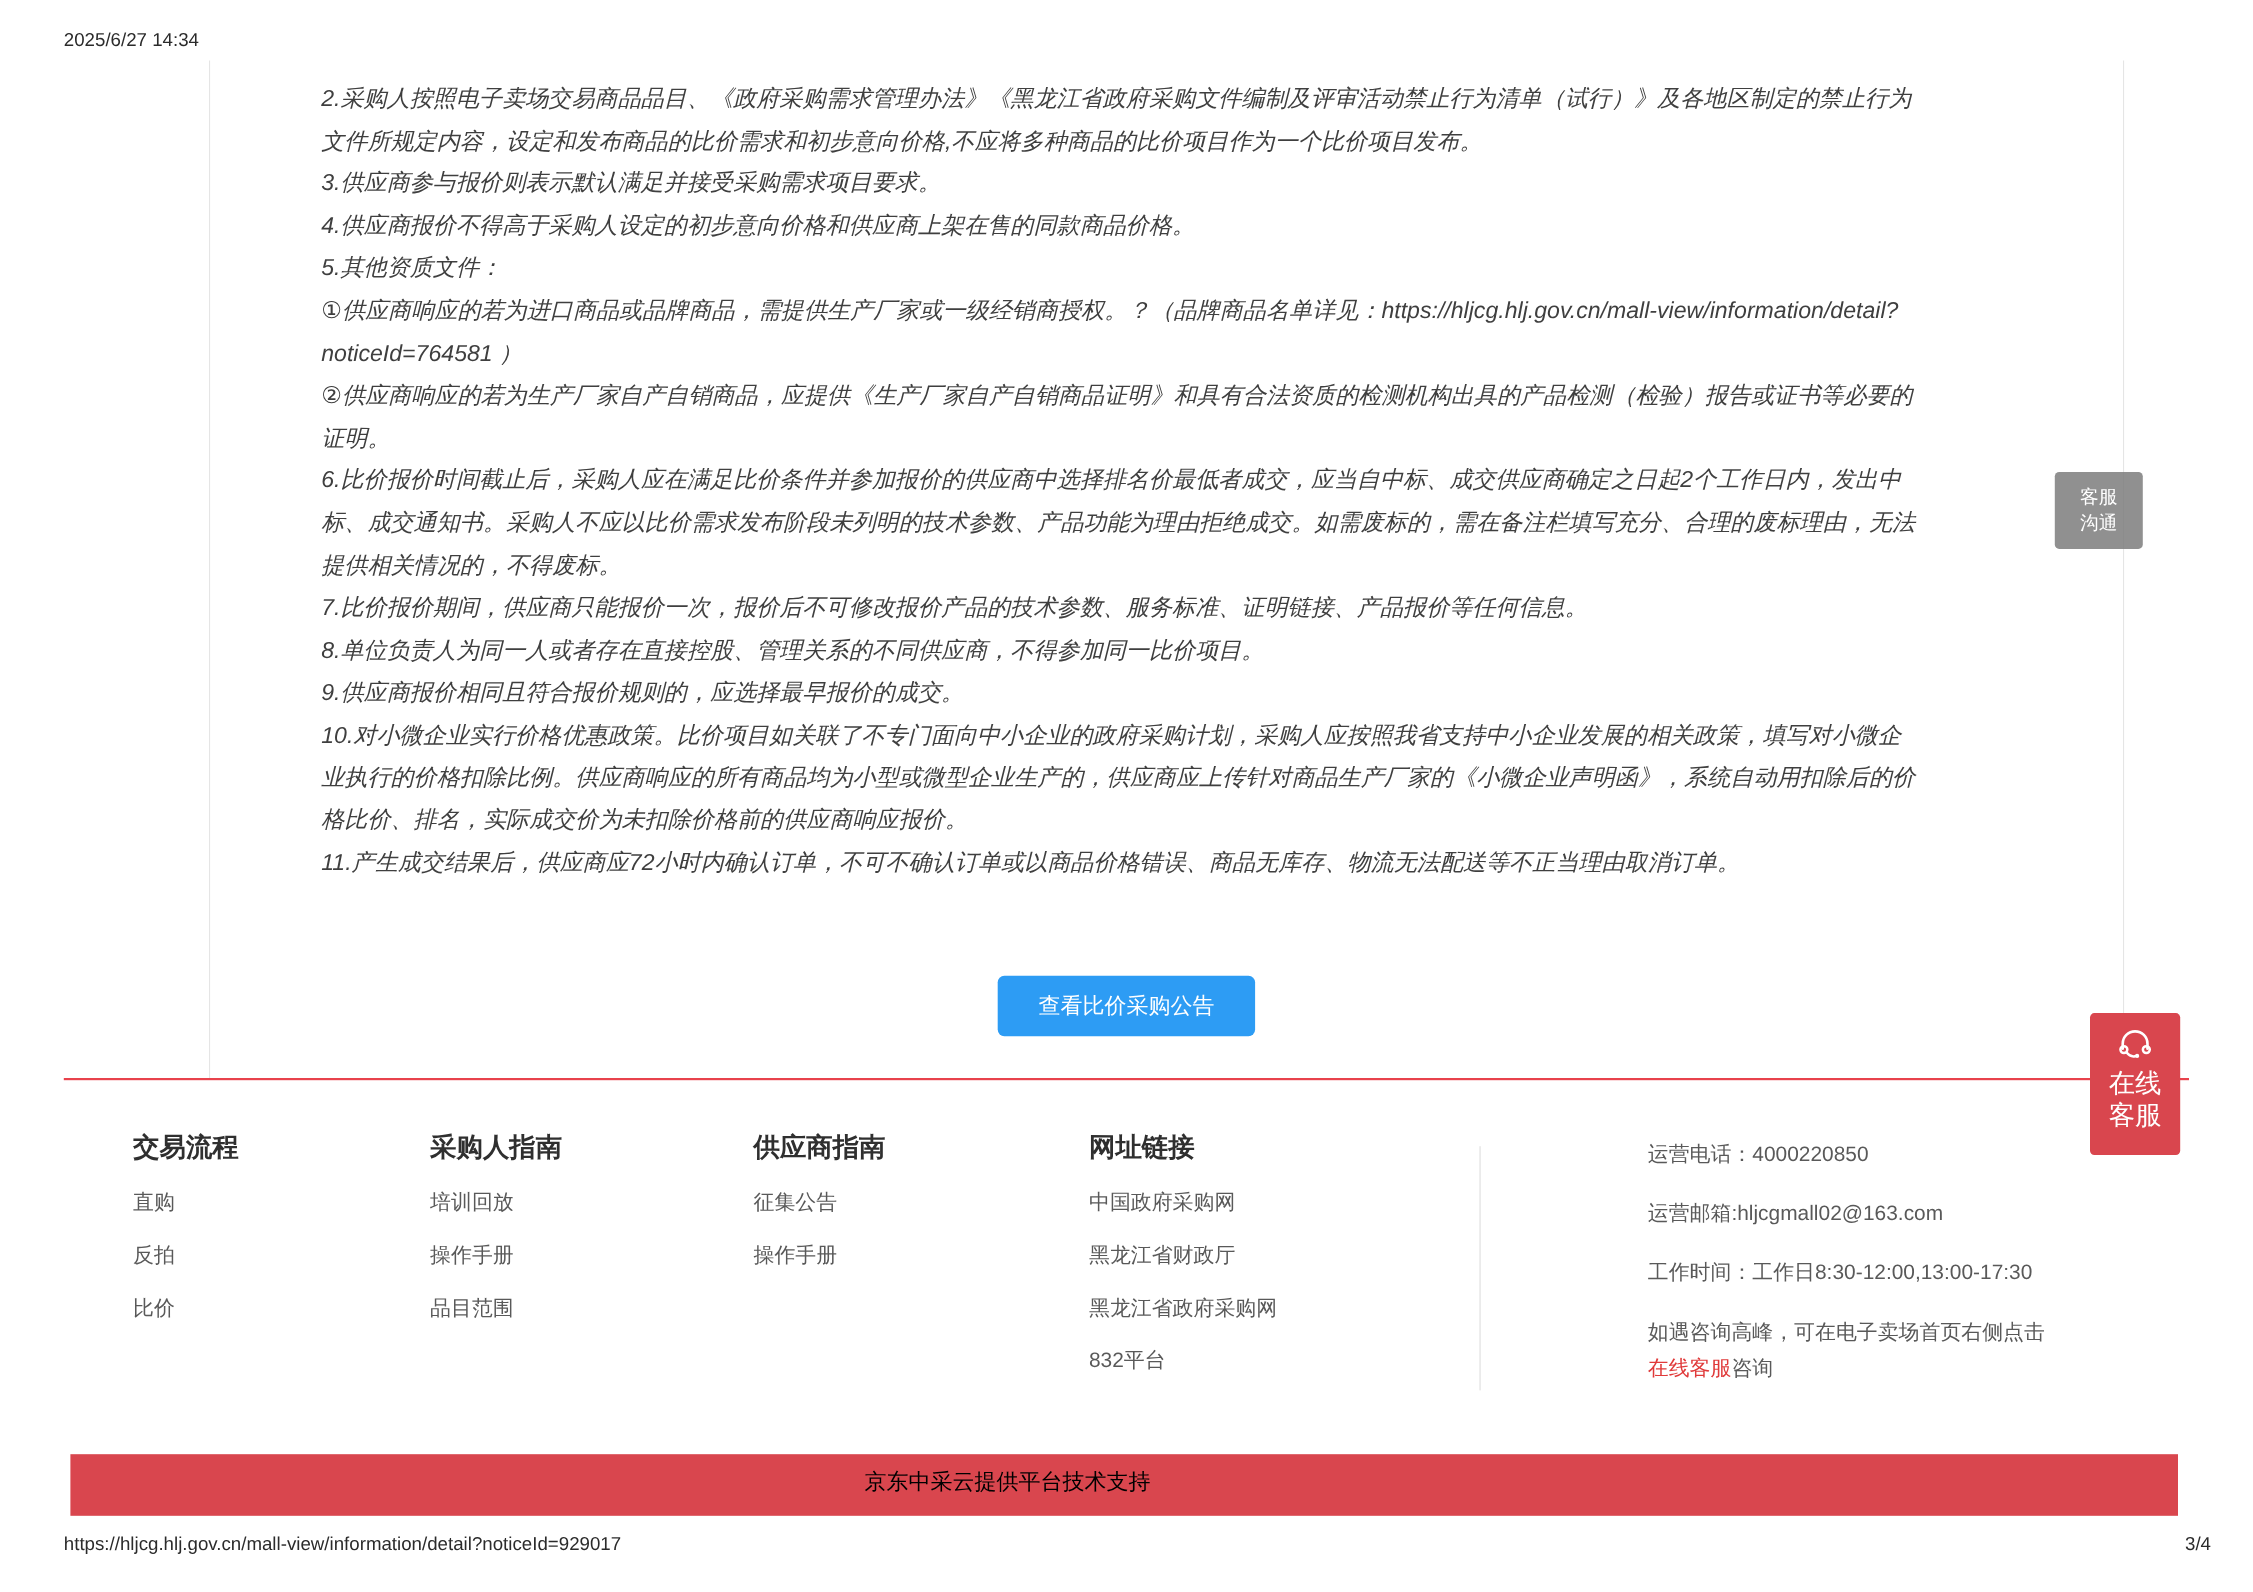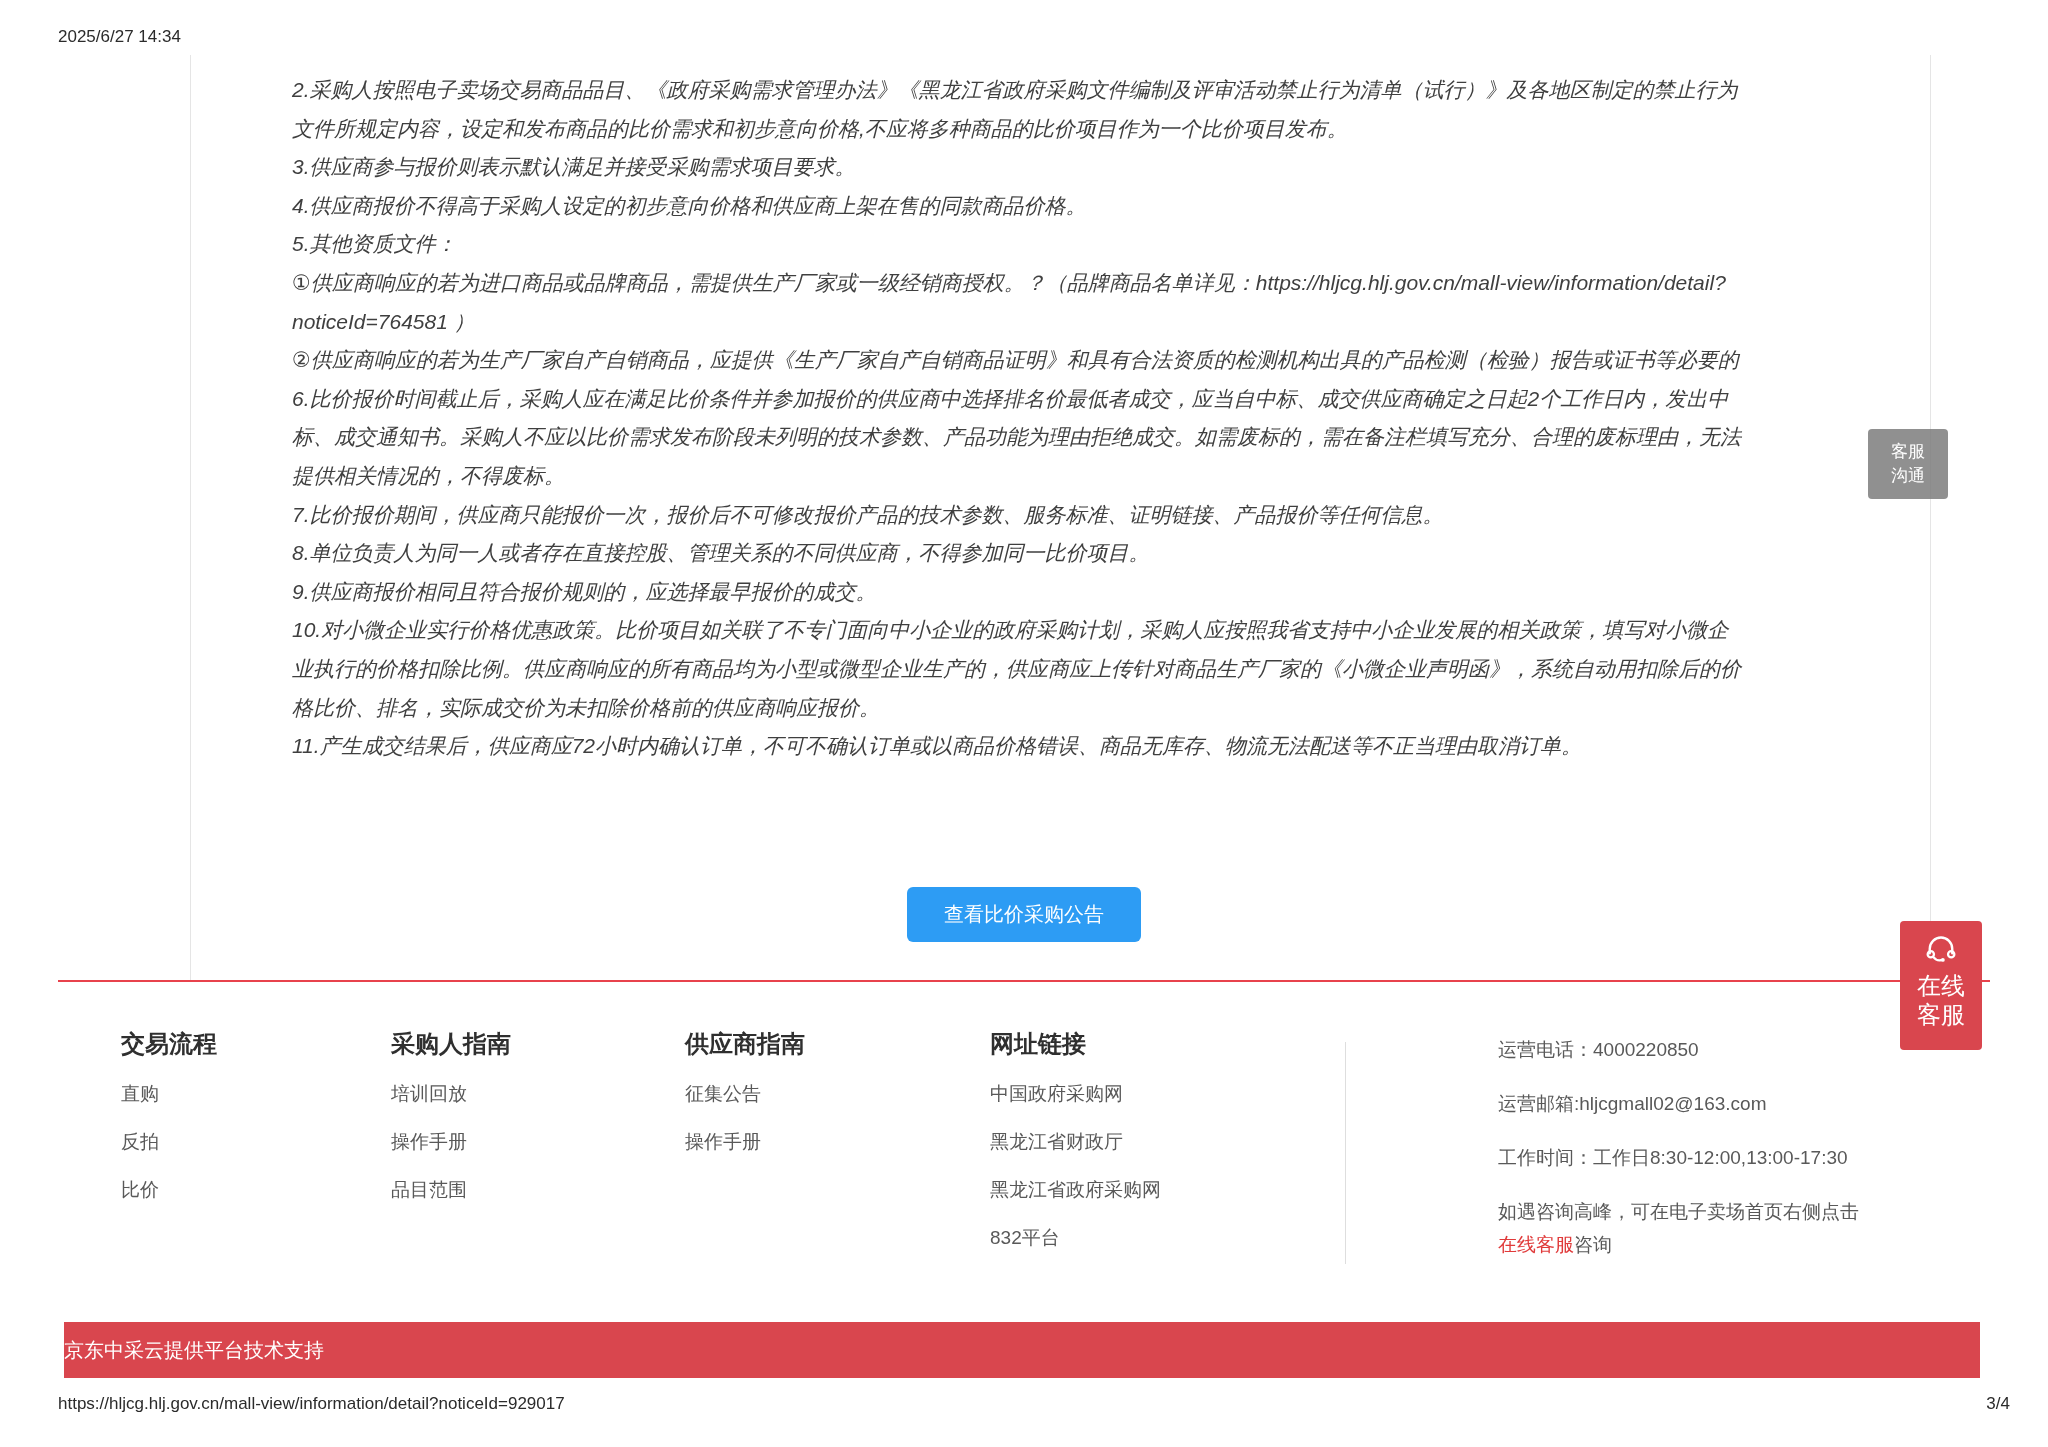--- a/index.html
+++ b/index.html
@@ -54,41 +54,42 @@
   .vdiv { position:absolute; left:1345px; top:1042px; width:0; height:222px; border-left:1px solid #dedede; }
 
   .contact { position:absolute; left:1498px; top:1028px; font-size:19px; color:#595959; }
   .contact .c-line { line-height:28px; }
   .ct-phone { margin-top:8px; } .ct-email { margin-top:26px; } .ct-hours { margin-top:26px; }
   .ct-tip1 { margin-top:26px; } .ct-tip2 { margin-top:5px; }
   .red-link { color:#e03a3a; cursor:pointer; }
 
   
   .banner { position:absolute; left:64px; top:1322px; width:1916px; height:56px; background:#d9464e; }
-  .banner .b-inner { width:982px; height:56px; line-height:56px; text-align:left;
-                     color:#ffffff; font-size:20px; }
+  .banner .b-inner { width:982px; height:56px; line-height:56px; text-align:right;
+                     color:#000000; font-size:20px;font-family:Liberation Mono, monospace; }
 </style>
 </head>
 <body>
 
 <div id="canvas">
 
   <div class="ph-date">2025/6/27 14:34</div>
 
   <div class="panel"></div>
 
   <div class="notice">
     <div class="tl">2.采购人按照电子卖场交易商品品目、《政府采购需求管理办法》《黑龙江省政府采购文件编制及评审活动禁止行为清单（试行）》及各地区制定的禁止行为</div>
     <div class="tl">文件所规定内容，设定和发布商品的比价需求和初步意向价格,不应将多种商品的比价项目作为一个比价项目发布。</div>
     <div class="tl">3.供应商参与报价则表示默认满足并接受采购需求项目要求。</div>
     <div class="tl">4.供应商报价不得高于采购人设定的初步意向价格和供应商上架在售的同款商品价格。</div>
     <div class="tl">5.其他资质文件：</div>
     <div class="tl">①供应商响应的若为进口商品或品牌商品，需提供生产厂家或一级经销商授权。？（品牌商品名单详见：https://hljcg.hlj.gov.cn/mall-view/information/detail?</div>
     <div class="tl">noticeId=764581 ）</div>
     <div class="tl">②供应商响应的若为生产厂家自产自销商品，应提供《生产厂家自产自销商品证明》和具有合法资质的检测机构出具的产品检测（检验）报告或证书等必要的</div>
+    <div class="tl">证明。</div>
     <div class="tl">6.比价报价时间截止后，采购人应在满足比价条件并参加报价的供应商中选择排名价最低者成交，应当自中标、成交供应商确定之日起2个工作日内，发出中</div>
     <div class="tl">标、成交通知书。采购人不应以比价需求发布阶段未列明的技术参数、产品功能为理由拒绝成交。如需废标的，需在备注栏填写充分、合理的废标理由，无法</div>
     <div class="tl">提供相关情况的，不得废标。</div>
     <div class="tl">7.比价报价期间，供应商只能报价一次，报价后不可修改报价产品的技术参数、服务标准、证明链接、产品报价等任何信息。</div>
     <div class="tl">8.单位负责人为同一人或者存在直接控股、管理关系的不同供应商，不得参加同一比价项目。</div>
     <div class="tl">9.供应商报价相同且符合报价规则的，应选择最早报价的成交。</div>
     <div class="tl">10.对小微企业实行价格优惠政策。比价项目如关联了不专门面向中小企业的政府采购计划，采购人应按照我省支持中小企业发展的相关政策，填写对小微企</div>
     <div class="tl">业执行的价格扣除比例。供应商响应的所有商品均为小型或微型企业生产的，供应商应上传针对商品生产厂家的《小微企业声明函》，系统自动用扣除后的价</div>
     <div class="tl">格比价、排名，实际成交价为未扣除价格前的供应商响应报价。</div>
     <div class="tl">11.产生成交结果后，供应商应72小时内确认订单，不可不确认订单或以商品价格错误、商品无库存、物流无法配送等不正当理由取消订单。</div>

